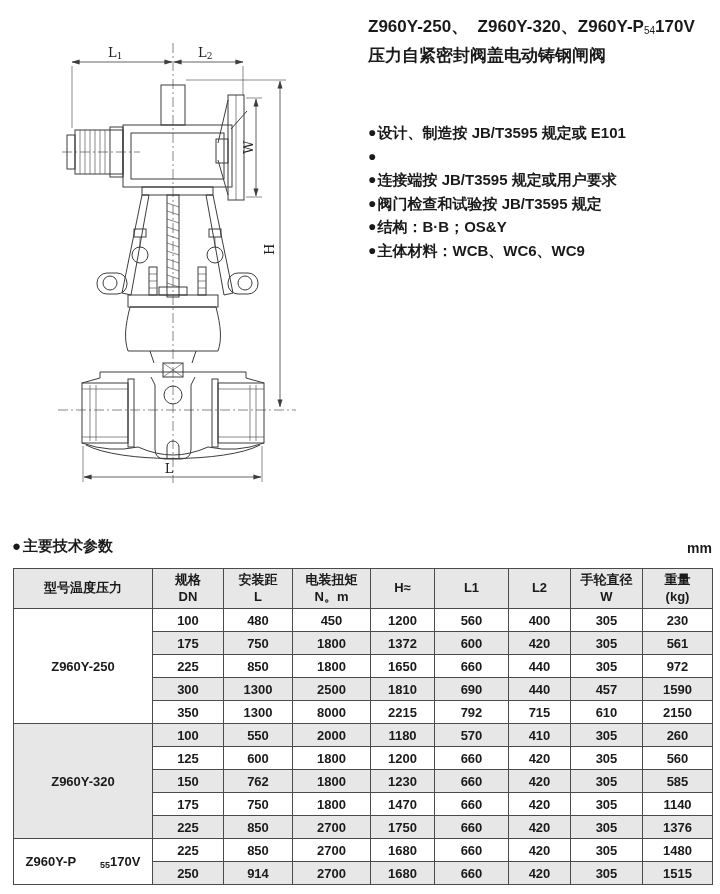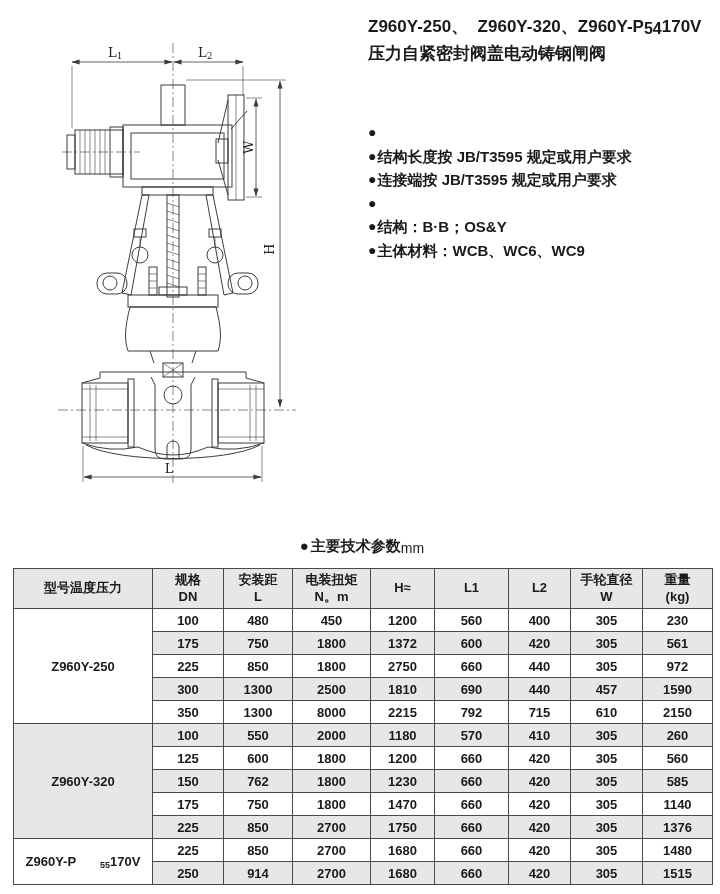--- a/index.html
+++ b/index.html
@@ -2,39 +2,39 @@
 <html><head>
 <meta charset="utf-8">
 <style>
   html,body{margin:0;padding:0;background:#fff;}
   body{width:720px;height:894px;font-family:"Liberation Sans","DejaVu Sans",sans-serif;color:#1a1a1a;}
   .page{position:relative;width:720px;height:894px;overflow:hidden;background:#fff;}
 
   
   .title-block{position:absolute;left:368px;top:14px;width:348px;font-size:17px;font-weight:700;line-height:25px;}
   .title-line1{white-space:pre-wrap;}
-  .t-sub{font-size:16px;vertical-align:-2px;font-weight:700;}
+  .t-sub{font-size:10px;vertical-align:-2px;font-weight:400;}
   .features{position:absolute;left:368px;top:121px;width:350px;}
   .feature{display:flex;align-items:flex-start;font-size:15px;font-weight:700;line-height:23.5px;}
   .feature .bullet{margin-right:1px;font-size:14px;}
 
   
   .drawing{position:absolute;left:50px;top:33px;width:255px;height:465px;}
   .drawing svg{display:block;}
   .s{stroke:#3d3d3d;stroke-width:1;fill:none;}
   .t{stroke:#3d3d3d;stroke-width:.6;fill:none;}
   .d{stroke:#3d3d3d;stroke-width:.8;fill:none;}
   .c{stroke:#555;stroke-width:.7;fill:none;stroke-dasharray:10 3 2 3;}
   .dimtxt{font-family:"DejaVu Serif","Liberation Serif",serif;font-size:13px;fill:#222;}
 
   
-  .params-heading{position:absolute;left:12px;top:537px;width:700px;display:flex;justify-content:center;align-items:flex-end;}
+  .params-heading{position:absolute;left:12px;top:537px;width:700px;display:flex;justify-content:space-between;align-items:flex-end;}
   .heading-left{font-size:15px;font-weight:700;}
   .heading-left .bullet{margin-right:2px;}
-  .unit{font-size:14px;font-weight:400;line-height:16px;}
+  .unit{font-size:14px;font-weight:700;line-height:16px;}
 
   table.params{position:absolute;left:13px;top:568px;width:699px;border-collapse:collapse;table-layout:fixed;}
   table.params th,table.params td{border:1px solid #4a4a4a;text-align:center;vertical-align:middle;padding:0;overflow:hidden;}
   table.params thead th{height:39px;background:#e7e7e7;font-size:13px;font-weight:700;line-height:1.25;}
   table.params tbody td{height:22px;font-size:13px;font-weight:700;background:#fff;}
   table.params tr.stripe td{background:#e7e7e7;}
   table.params td.model-cell{font-size:13px;}
   .m-sub{font-size:9px;vertical-align:-2px;padding-left:24px;}
 </style>
 </head>
@@ -156,31 +156,32 @@
   </div>
 
   <div class="title-block">
     <div class="title-line1"><span>Z960Y-250、  Z960Y-320、Z960Y-P</span><span class="t-sub">54</span><span>170V</span></div>
     <div class="title-line2">压力自紧密封阀盖电动铸钢闸阀</div>
   </div>
 
   <div class="features">
       <div class="feature">
         <span class="bullet">●</span>
-      </div>
-      <div class="feature">
-        <span class="bullet">●</span>
-        <span>结构长度按 JB/T3595 规定或用户要求</span>
+        <span>设计、制造按 JB/T3595 规定或 E101</span>
+      </div>
+      <div class="feature">
+        <span class="bullet">●</span>
       </div>
       <div class="feature">
         <span class="bullet">●</span>
         <span>连接端按 JB/T3595 规定或用户要求</span>
       </div>
       <div class="feature">
         <span class="bullet">●</span>
+        <span>阀门检查和试验按 JB/T3595 规定</span>
       </div>
       <div class="feature">
         <span class="bullet">●</span>
         <span>结构：B·B；OS&amp;Y</span>
       </div>
       <div class="feature">
         <span class="bullet">●</span>
         <span>主体材料：WCB、WC6、WC9</span>
       </div>
     </div>
@@ -257,21 +258,21 @@
           <td>1372</td>
           <td>600</td>
           <td>420</td>
           <td>305</td>
           <td>561</td>
         </tr>
         <tr>
           <td>225</td>
           <td>850</td>
           <td>1800</td>
-          <td>2750</td>
+          <td>1650</td>
           <td>660</td>
           <td>440</td>
           <td>305</td>
           <td>972</td>
         </tr>
         <tr class="stripe">
           <td>300</td>
           <td>1300</td>
           <td>2500</td>
           <td>1810</td>

